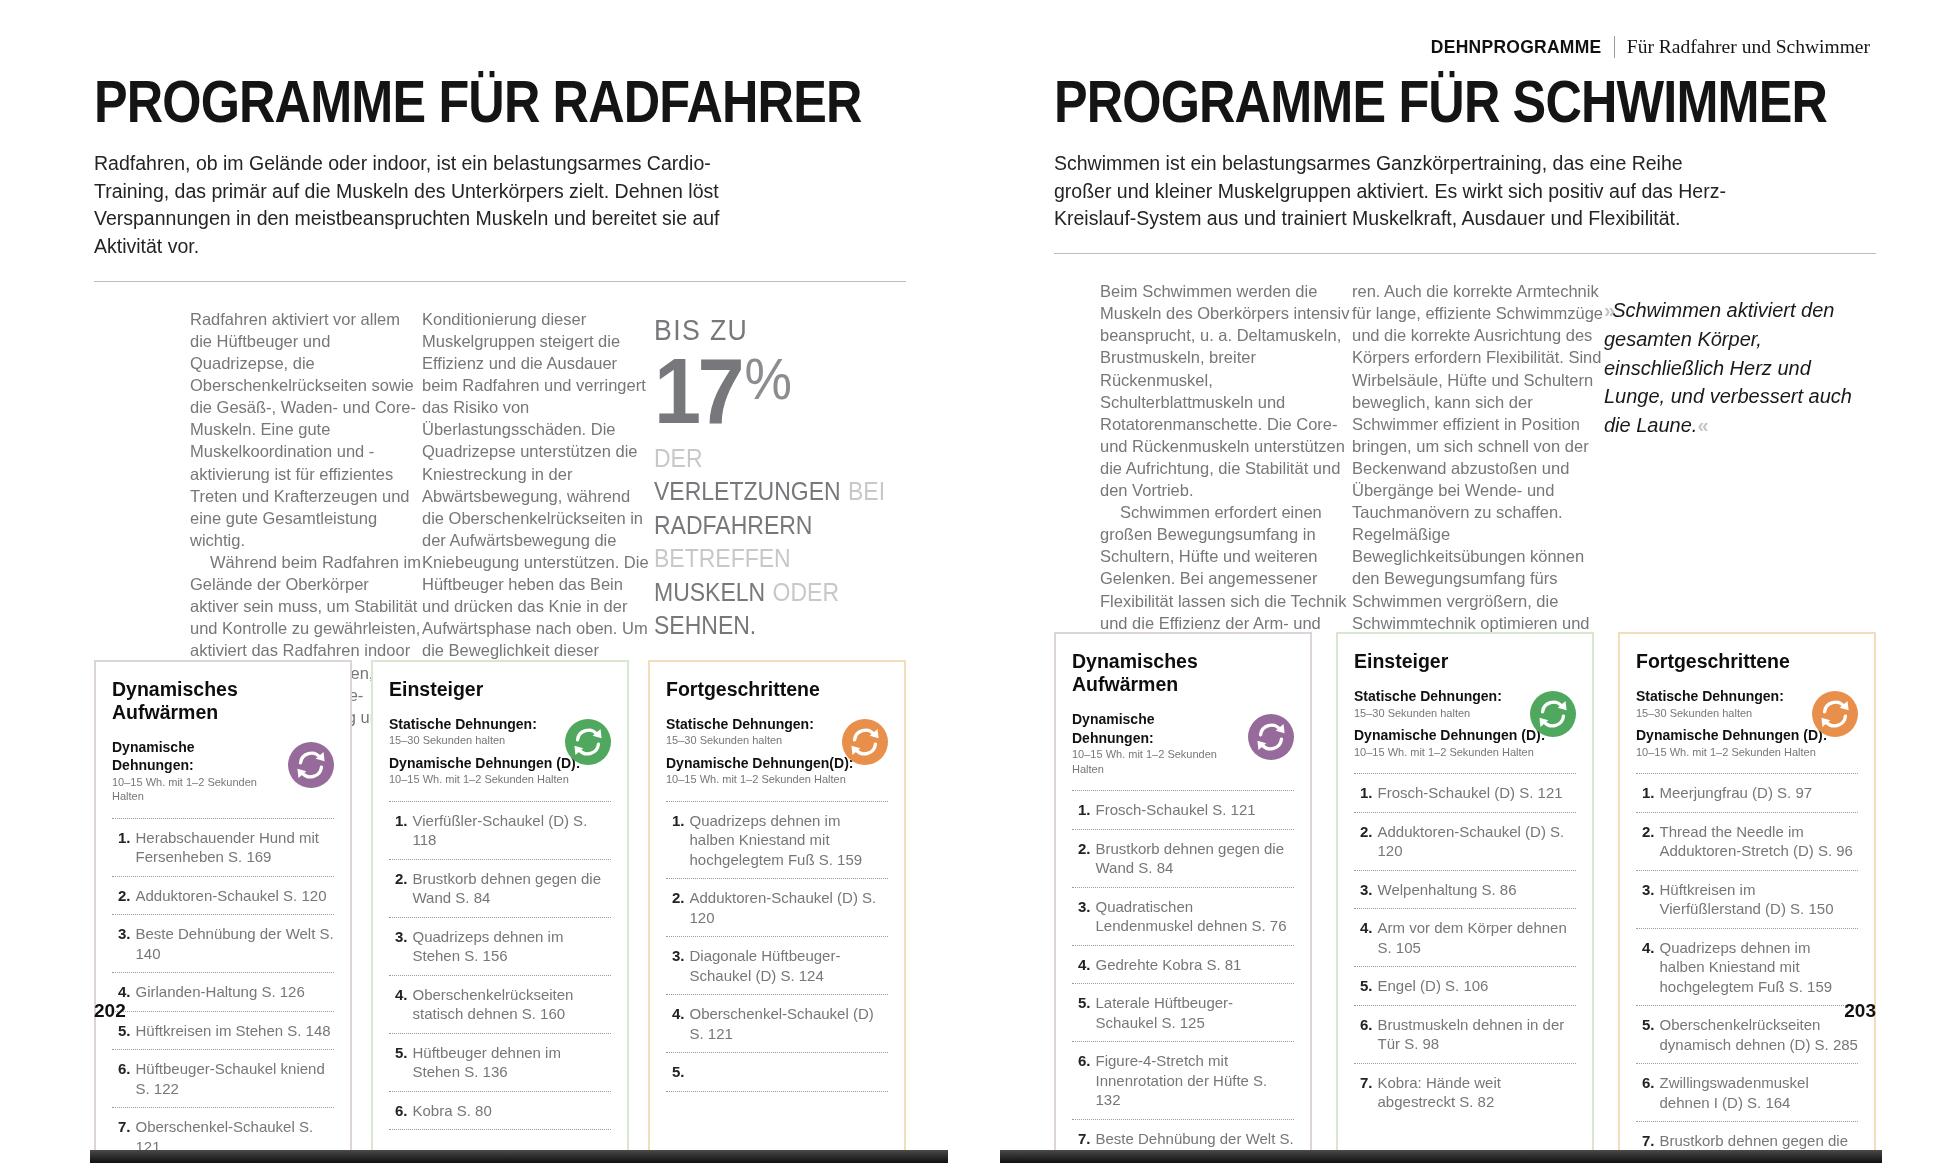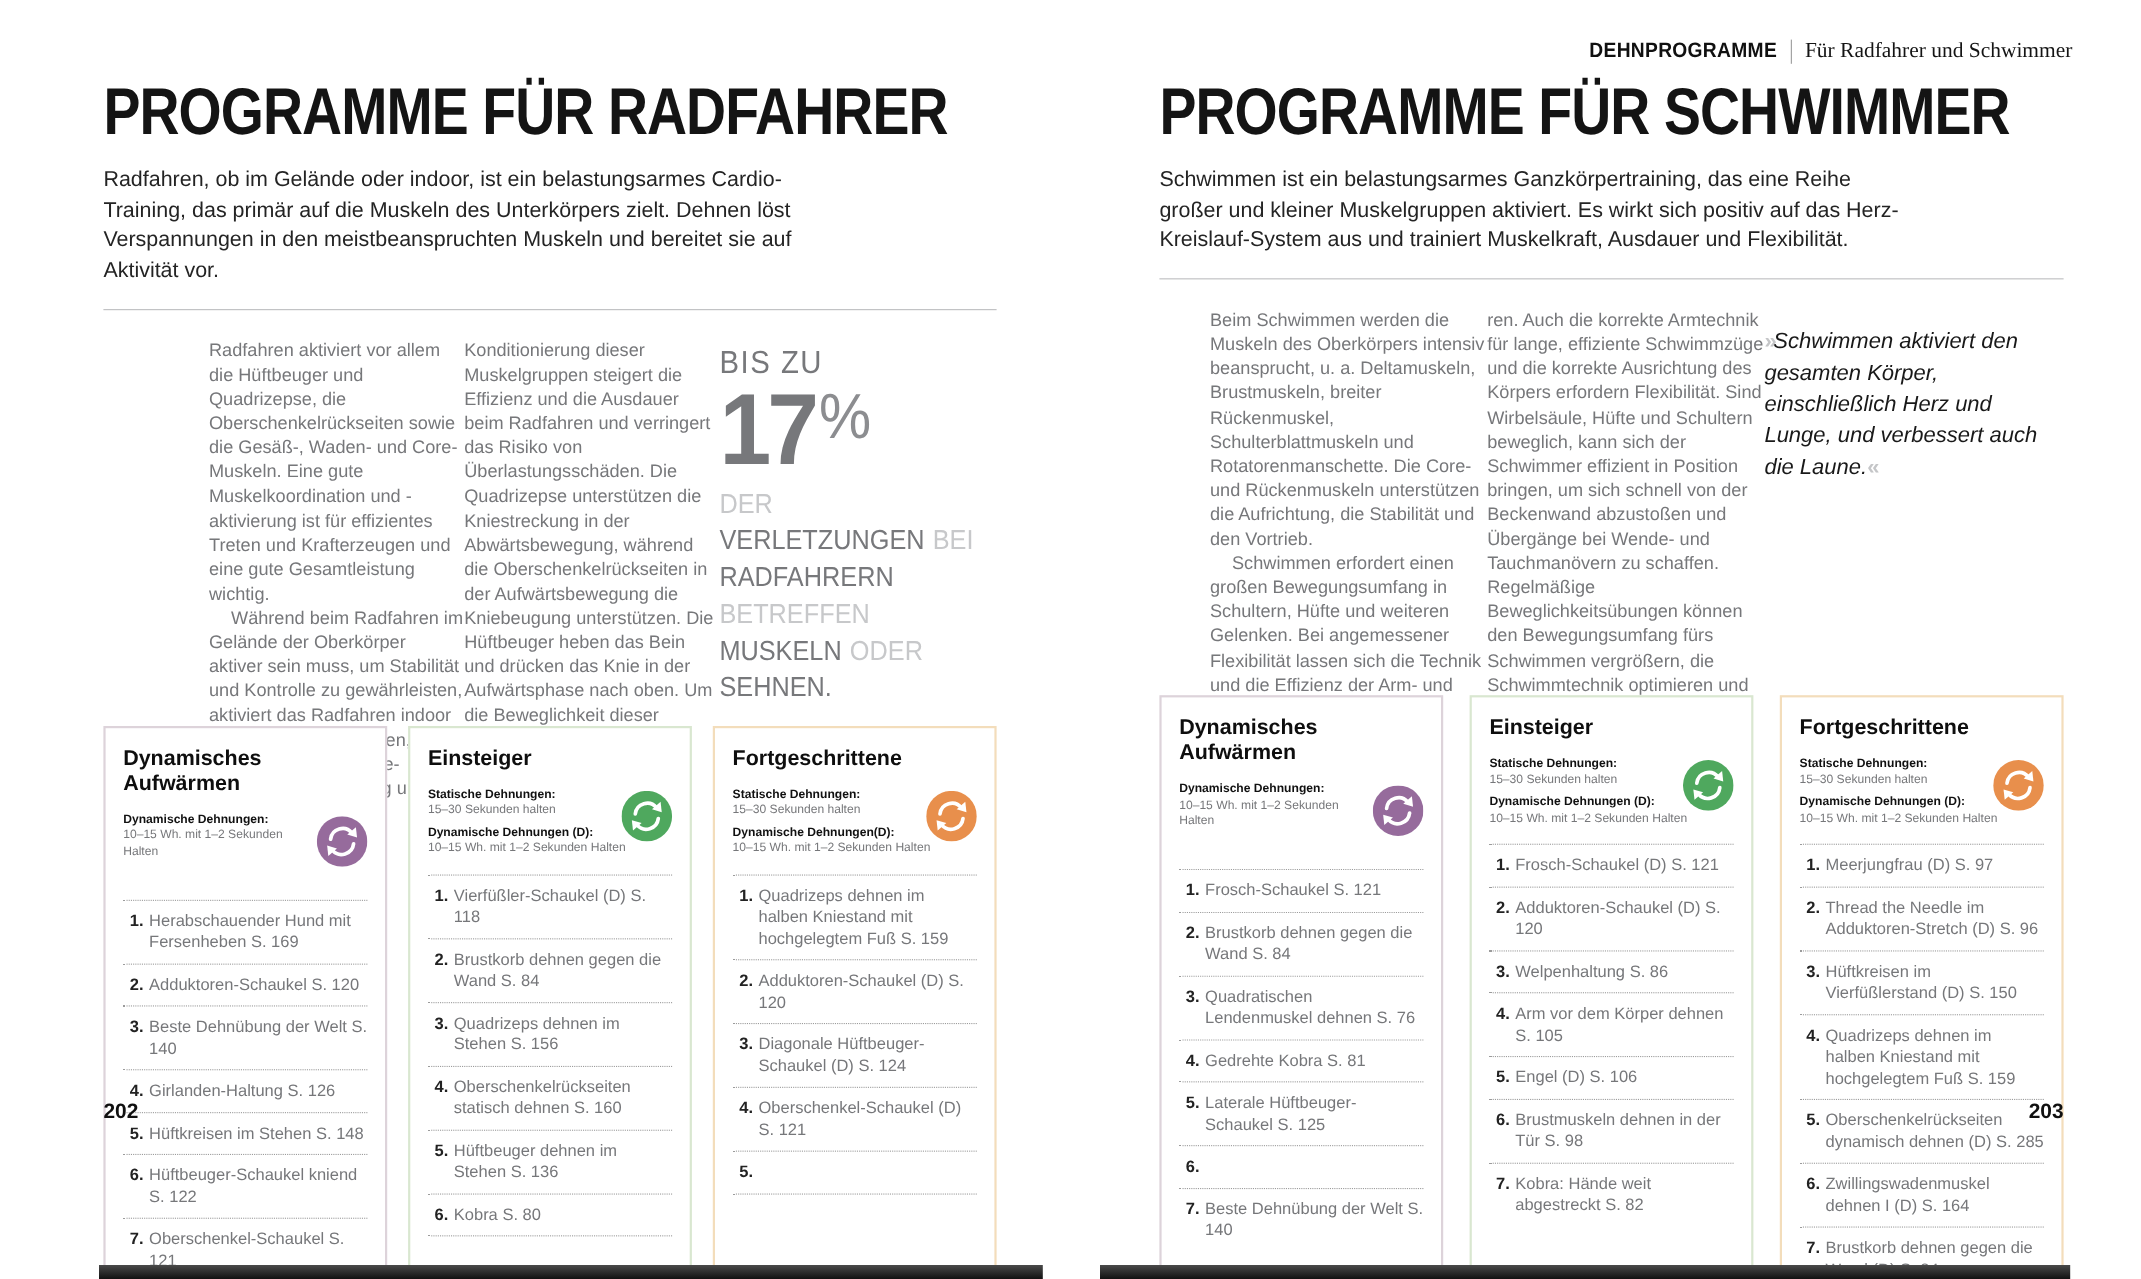--- a/index.html
+++ b/index.html
@@ -3,21 +3,21 @@
 <meta charset="utf-8">
 <style>
   html,body{margin:0;padding:0}
   body{width:1946px;height:1163px;background:#fff;position:relative;overflow:hidden;
        font-family:"Liberation Sans",sans-serif;color:#222}
   .page{position:absolute;top:0;height:1058px}
   .page-left{left:94px;width:812px}
   .page-right{left:1054px;width:822px}
 
   
-  .kopf{position:absolute;top:36px;right:62px;display:flex;align-items:center;gap:12px}
+  .kopf{position:absolute;top:36px;right:76px;display:flex;align-items:center;gap:12px}
   .kopf .sec{font-weight:700;font-size:19px;color:#101010;letter-spacing:.3px;
              transform:scaleX(.92);transform-origin:right center;white-space:nowrap}
   .kopf .divider{width:1px;height:22px;background:#9b9b9b}
   .kopf .sub{font-family:"Liberation Serif",serif;font-size:19.5px;color:#141414;white-space:nowrap}
 
   .inner{padding-top:72px}
   h1.title{margin:0;font-size:60px;line-height:1.0;font-weight:700;color:#141414;
            letter-spacing:-1px;transform:scaleX(.84);transform-origin:left center;white-space:nowrap}
   .intro{margin:18px 0 0;max-width:672px;font-size:19.5px;line-height:1.42;color:#242424}
   .rule{margin-top:20px;border-top:1px solid #bcbdbf;height:0}
@@ -47,21 +47,21 @@
 
   
   .boxes{display:flex;justify-content:space-between;margin-top:0}
   .box{width:258px;min-height:430px;box-sizing:border-box;border:2px solid #ddd;
        padding:16px 16px 12px;background:#fff}
   .bc-gray{border-color:#ddd3da}
   .bc-green{border-color:#d9e7d0}
   .bc-orange{border-color:#f3ddbb}
   .box h3{margin:0 0 14px;font-size:19.5px;color:#0e0e0e}
   .legend{position:relative;padding-right:56px;min-height:66px}
-  .lg-b{font-weight:700;font-size:11px;line-height:1.32;color:#111;margin-top:6px}
+  .lg-b{font-weight:700;font-size:14px;line-height:1.32;color:#111;margin-top:6px}
   .lg-n{font-size:11px;line-height:1.32;color:#76777a}
   .legend .wide{margin-right:-56px}
   .cycle{position:absolute;top:4px;right:0;width:46px;height:46px;display:block}
   .ic-purple{color:#966b9c}
   .ic-green{color:#4fa85e}
   .ic-orange{color:#e88f4c}
   .items{list-style:none;margin:14px 0 0;padding:0;font-size:15px;line-height:1.3}
   .items li{border-top:1px dotted #9b9b9b;padding:9px 0 9px 6px;display:flex;gap:5px}
   .items .n{font-weight:700;color:#222;white-space:nowrap}
   .items .t{color:#76777a}
@@ -335,20 +335,21 @@
           <li>
               <span class="n">4.</span>
               <span class="t">Gedrehte Kobra S. 81</span>
             </li>
           <li>
               <span class="n">5.</span>
               <span class="t">Laterale Hüftbeuger-Schaukel S. 125</span>
             </li>
           <li>
               <span class="n">6.</span>
+              <span class="t">Figure-4-Stretch mit Innenrotation der Hüfte S. 132</span>
             </li>
           <li>
               <span class="n">7.</span>
               <span class="t">Beste Dehnübung der Welt S. 140</span>
             </li>
         </ol>
       </section>
 
       <section class="box bc-green">
         <h3>Einsteiger</h3>

